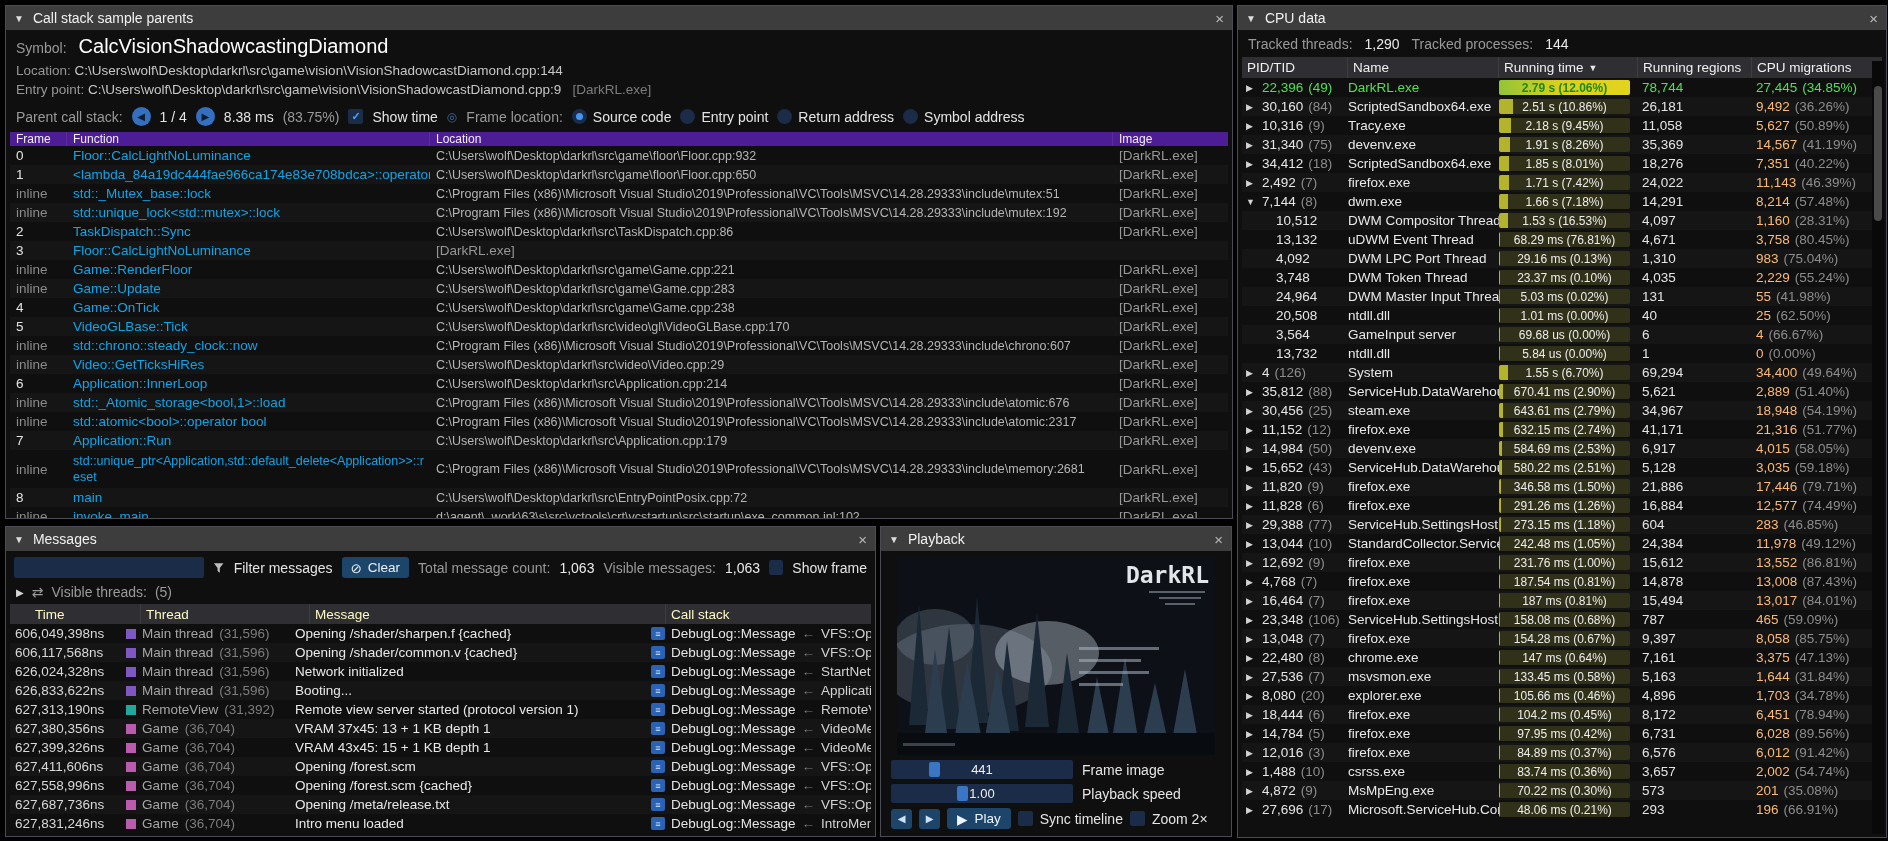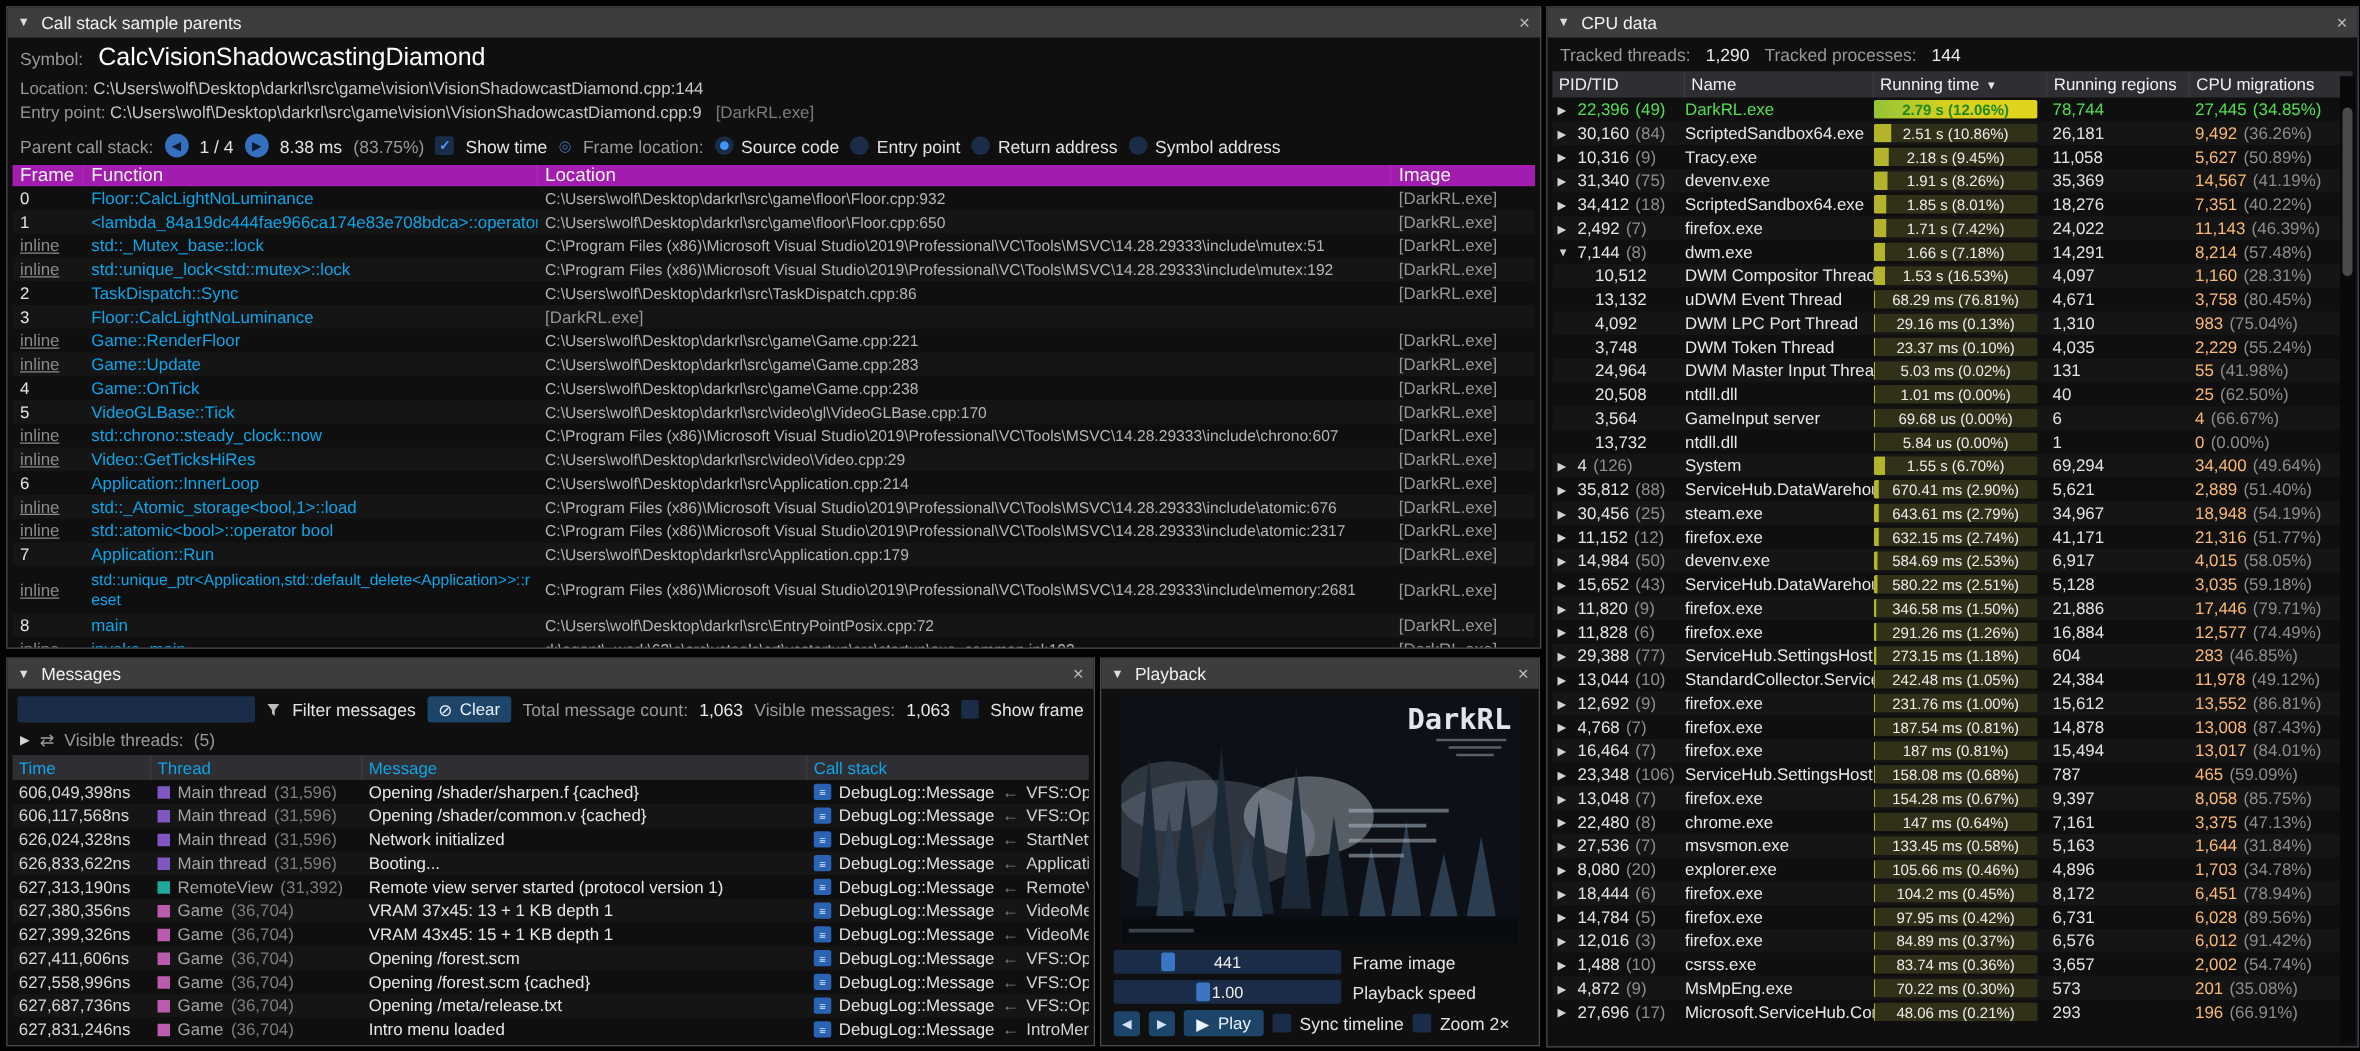--- a/index.html
+++ b/index.html
@@ -21,42 +21,42 @@
   .sym-name{font-size:20px;color:#fff;white-space:nowrap;}
   .meta-line{height:19px;font-size:13.5px;color:#c6c6c6;white-space:nowrap;}
   .meta-line .lbl{color:#969696;}
   .cs-toolbar{display:flex;align-items:center;gap:9px;padding:4px 10px 6px;white-space:nowrap;}
   .nav-btn{width:19px;height:19px;border-radius:50%;background:#3470bd;color:#0d1c30;display:inline-flex;align-items:center;justify-content:center;font-size:10px;}
   .chk{width:15px;height:15px;border-radius:2px;background:#1a2c47;display:inline-flex;align-items:center;justify-content:center;font-size:11px;font-weight:bold;color:#4aa0ff;}
   .radio{width:15px;height:15px;border-radius:50%;background:#1a2c47;display:inline-flex;align-items:center;justify-content:center;}
   .radio.sel::after{content:"";width:7px;height:7px;border-radius:50%;background:#4296fa;}
   .rlabel{margin-left:-3px;}
   .floc-ic{color:#3f6ea8;font-size:12px;}
-  .t-head{display:flex;background:#a21caf;height:21px;align-items:center;margin:0 4px;font-size:15px;color:#f0f0f0;}
+  .t-head{display:flex;background:#4c1d95;height:21px;align-items:center;margin:0 4px;font-size:12px;color:#f0f0f0;}
   .t-head>div{border-right:1px solid rgba(255,255,255,0.07);padding-left:6px;height:100%;display:flex;align-items:center;gap:6px;}
   #cs-rows{margin:0 4px;}
   .cs-row{display:flex;height:19px;align-items:center;font-size:13.5px;}
   .cs-row:nth-child(even){background:rgba(255,255,255,0.027);}
   .cs-row.wrap{height:38px;}
   .cs-row>div{padding-left:6px;white-space:nowrap;overflow:hidden;}
   .c-frame{width:57px;flex:0 0 auto;}
-  .c-frame.inl{color:#8b8b8b;text-decoration:underline;}
+  .c-frame.inl{color:#8b8b8b;}
   .c-func{width:363px;flex:0 0 auto;color:#0ea5e9;}
   .c-loc{flex:1;color:#b5b5b5;font-size:12.5px;}
   .c-img{width:115px;flex:0 0 auto;color:#979797;}
   .cs-row.wrap .c-func,.cs-row.wrap .c-loc{white-space:normal;word-break:break-all;line-height:16px;font-size:12.5px;}
 
   
   #win-messages{left:5px;top:526px;width:871px;height:311px;}
   .msg-toolbar{display:flex;align-items:center;gap:9px;padding:6px 8px 4px;white-space:nowrap;overflow:hidden;}
   .filter-input{width:200px;height:21px;background:#1a2c47;border:none;border-radius:2px;color:#e4e4e4;padding:0 6px;font-family:inherit;font-size:13px;}
   .btn{background:#1d4469;border-radius:3px;height:21px;padding:0 9px;display:inline-flex;align-items:center;gap:6px;color:#e8f1fb;font-size:13.5px;}
   .msg-threads{display:flex;align-items:center;gap:8px;padding:2px 10px 4px;color:#9a9a9a;}
   .msg-threads .tri2{color:#d5d5d5;font-size:10px;}
-  .m-head{display:flex;background:#2e2e33;height:20px;align-items:center;margin:0 4px;font-size:13.5px;color:#0ea5e9;}
+  .m-head{display:flex;background:#2e2e33;height:20px;align-items:center;margin:0 4px;font-size:13.5px;color:#fef9c3;padding-left:20px;}
   .m-head>div{border-right:1px solid rgba(255,255,255,0.07);padding-left:5px;height:100%;display:flex;align-items:center;}
   #msg-rows{margin:0 4px;}
   .m-row{display:flex;height:19px;align-items:center;font-size:13.5px;}
   .m-row:nth-child(even){background:rgba(255,255,255,0.027);}
   .m-row>div{padding-left:5px;white-space:nowrap;overflow:hidden;}
   .mc-time{width:111px;flex:0 0 auto;color:#d8d8d8;}
   .mc-thread{width:169px;flex:0 0 auto;display:flex;align-items:center;gap:6px;color:#a5a5a5;}
   .swatch{width:10px;height:10px;flex:0 0 auto;}
   .mc-msg{width:356px;flex:0 0 auto;color:#e8e8e8;}
   .mc-cs{flex:1;display:flex;align-items:center;gap:6px;}

